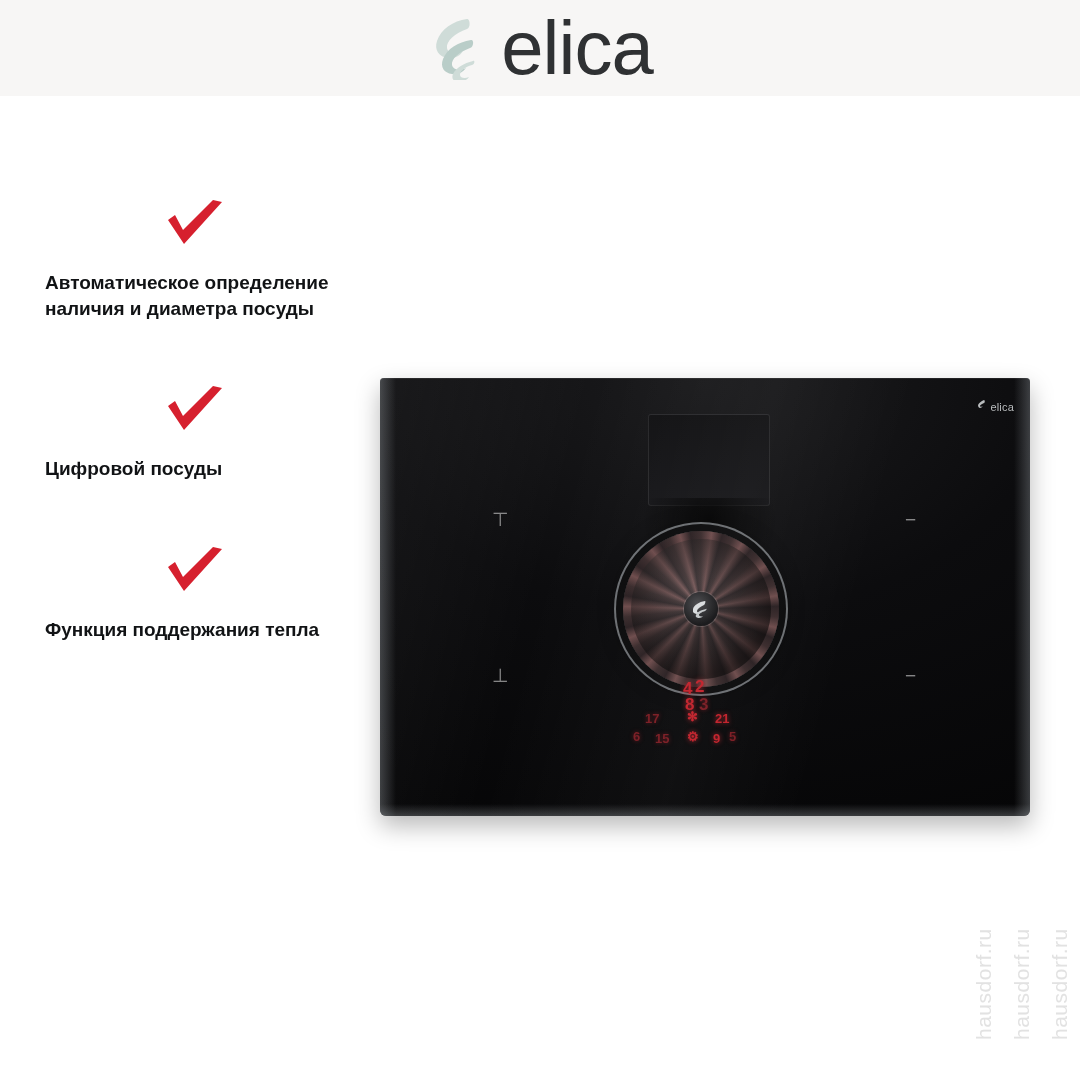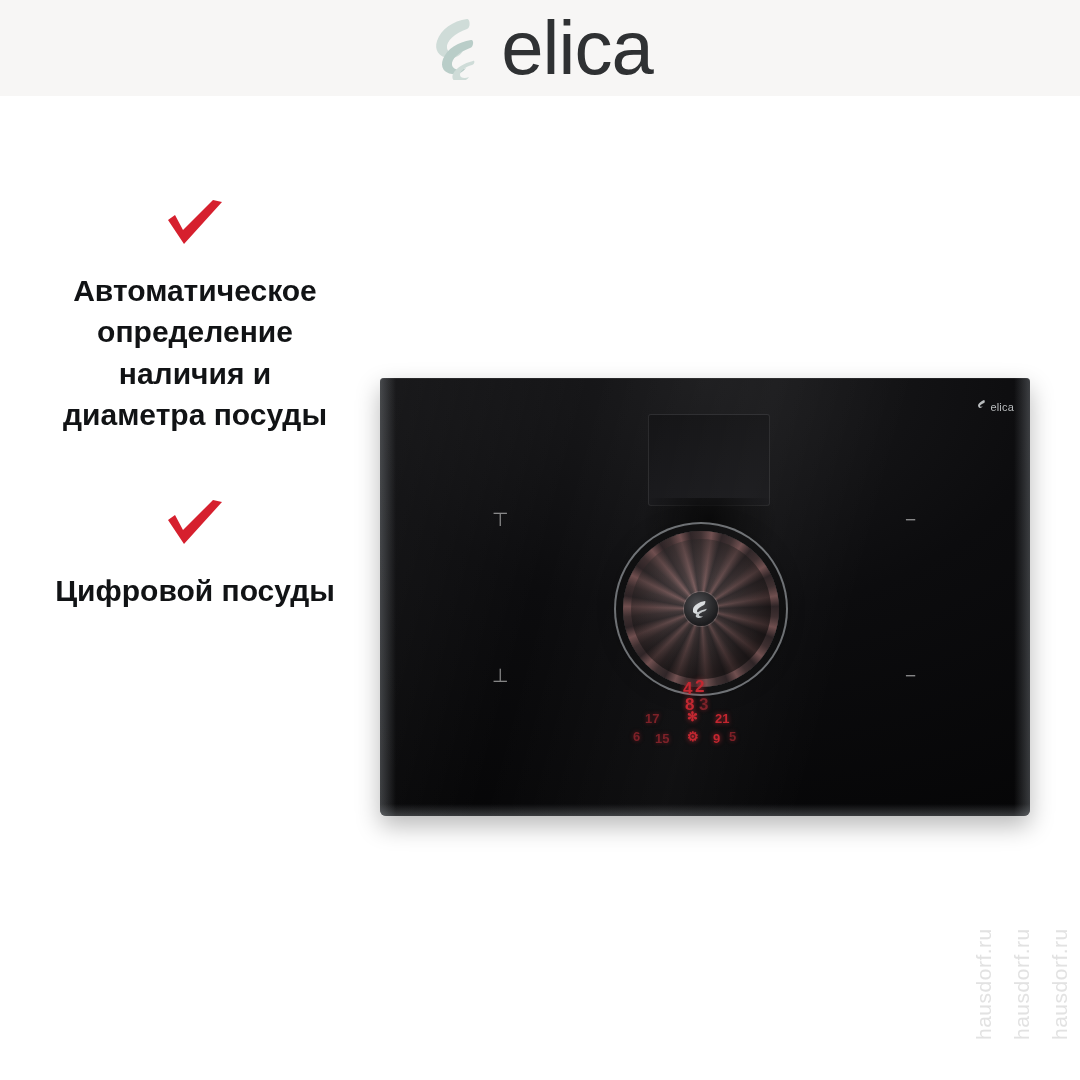--- a/index.html
+++ b/index.html
@@ -25,22 +25,22 @@
   }
 
   
   .features {
     position: absolute; left: 30px; top: 200px; width: 330px;
     display: flex; flex-direction: column; gap: 64px;
   }
   .feature { display: flex; flex-direction: column; align-items: center; }
   .check { width: 62px; height: 48px; display: block; margin-bottom: 22px; }
   .feature-text {
-    font-size: 30px; line-height: 1.38; font-weight: 700;
-    color: #111315; text-align: center; width: 300px;
+    font-size: 19px; line-height: 1.38; font-weight: 700;
+    color: #111315; width: 300px;
   }
 
   
   .product {
     position: absolute; left: 380px; top: 378px;
     width: 650px; height: 438px;
   }
   .hob {
     position: absolute; inset: 0;
     background:
@@ -180,20 +180,28 @@
 
     <div class="feature">
       <span class="check">
         <svg viewBox="0 0 62 48" xmlns="http://www.w3.org/2000/svg" aria-hidden="true">
           <path d="M4 20 L20 44 L58 2 L49 0 L19 30 L11 15 Z" fill="#d6202e"></path>
         </svg>
       </span>
       <div class="feature-text">Цифровой посуды</div>
     </div>
 
+    <div class="feature">
+      <span class="check">
+        <svg viewBox="0 0 62 48" xmlns="http://www.w3.org/2000/svg" aria-hidden="true">
+          <path d="M4 20 L20 44 L58 2 L49 0 L19 30 L11 15 Z" fill="#d6202e"></path>
+        </svg>
+      </span>
+      <div class="feature-text">Функция поддержания тепла</div>
+    </div>
 
   </div>
 
   <div class="product">
     <div class="hob">
       <div class="hob-edge-left"></div>
       <div class="hob-edge-right"></div>
       <div class="hob-edge-bottom"></div>
 
       <div class="slot"></div>

